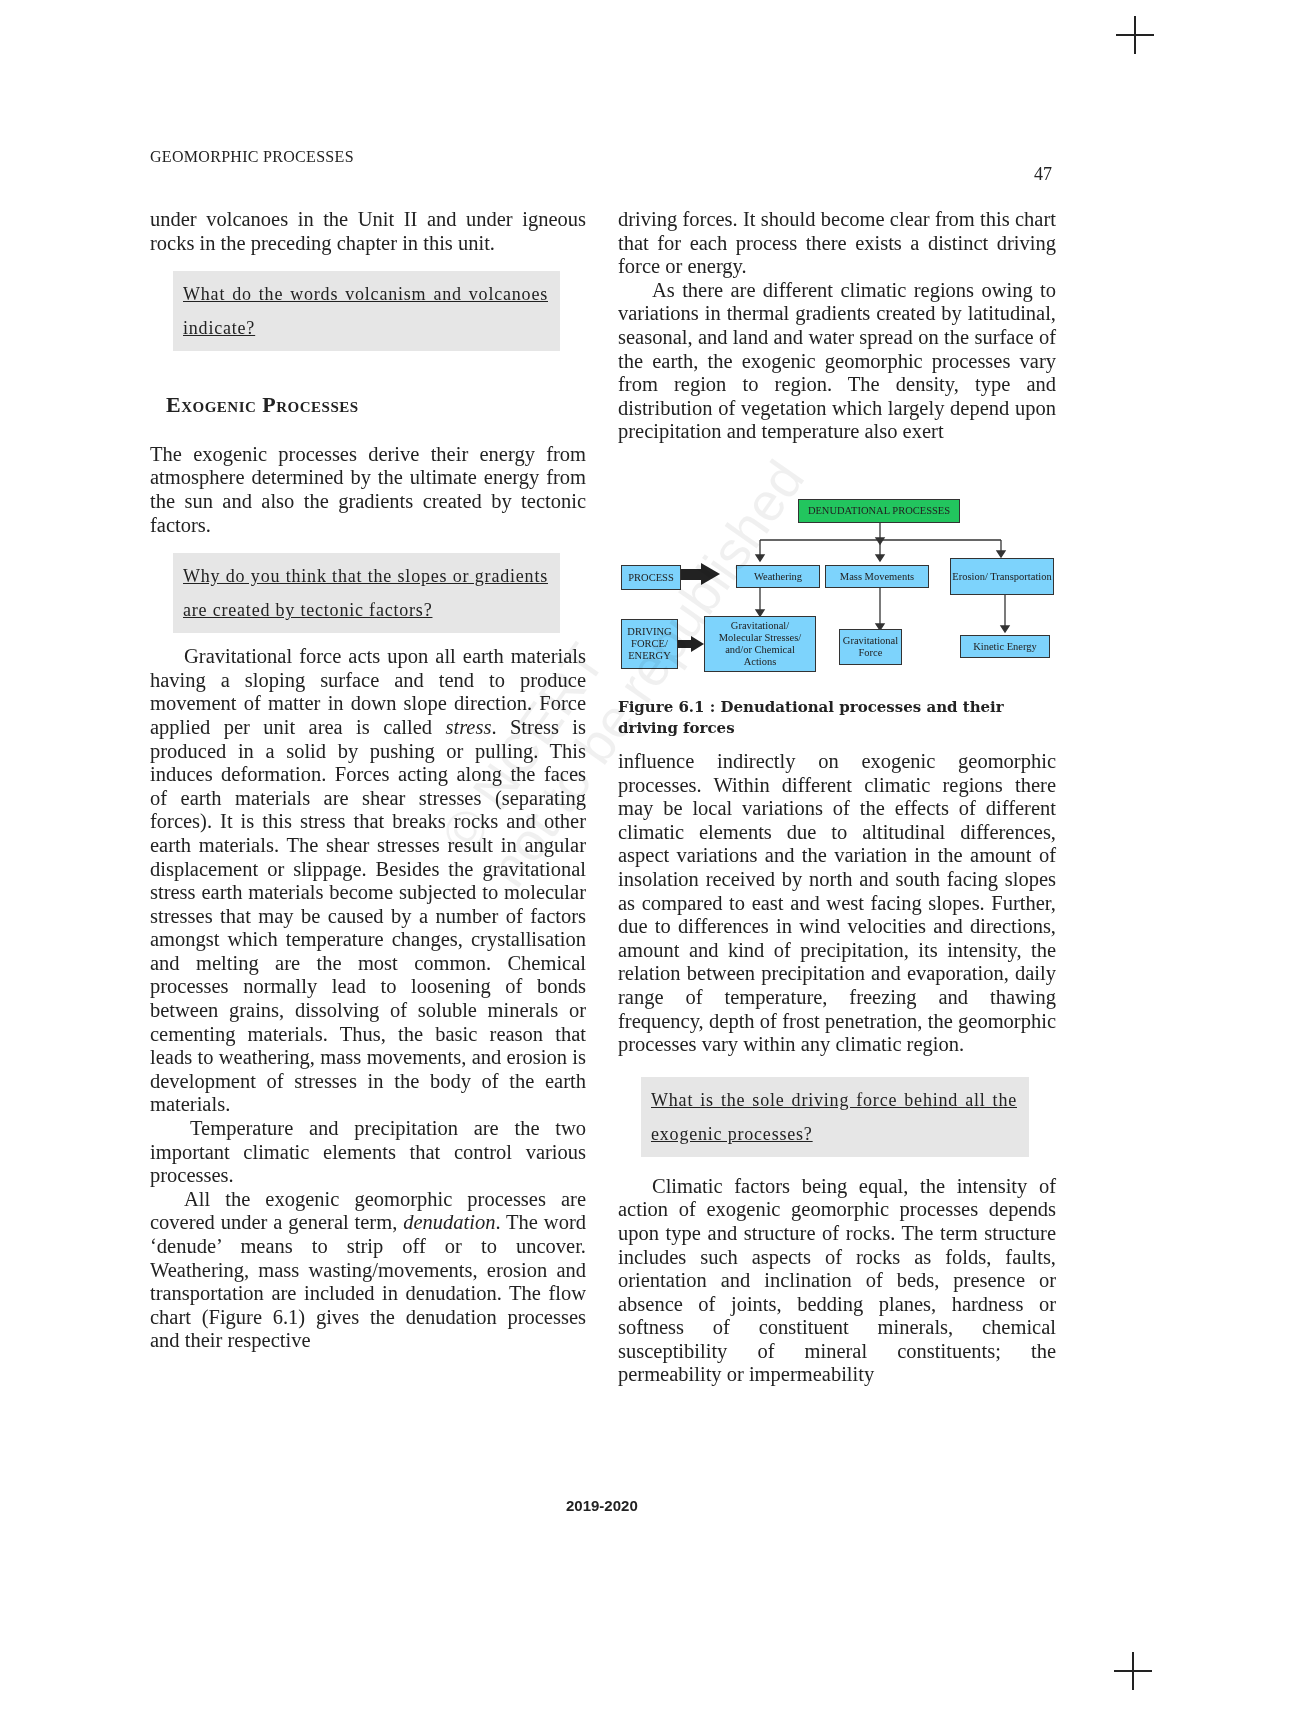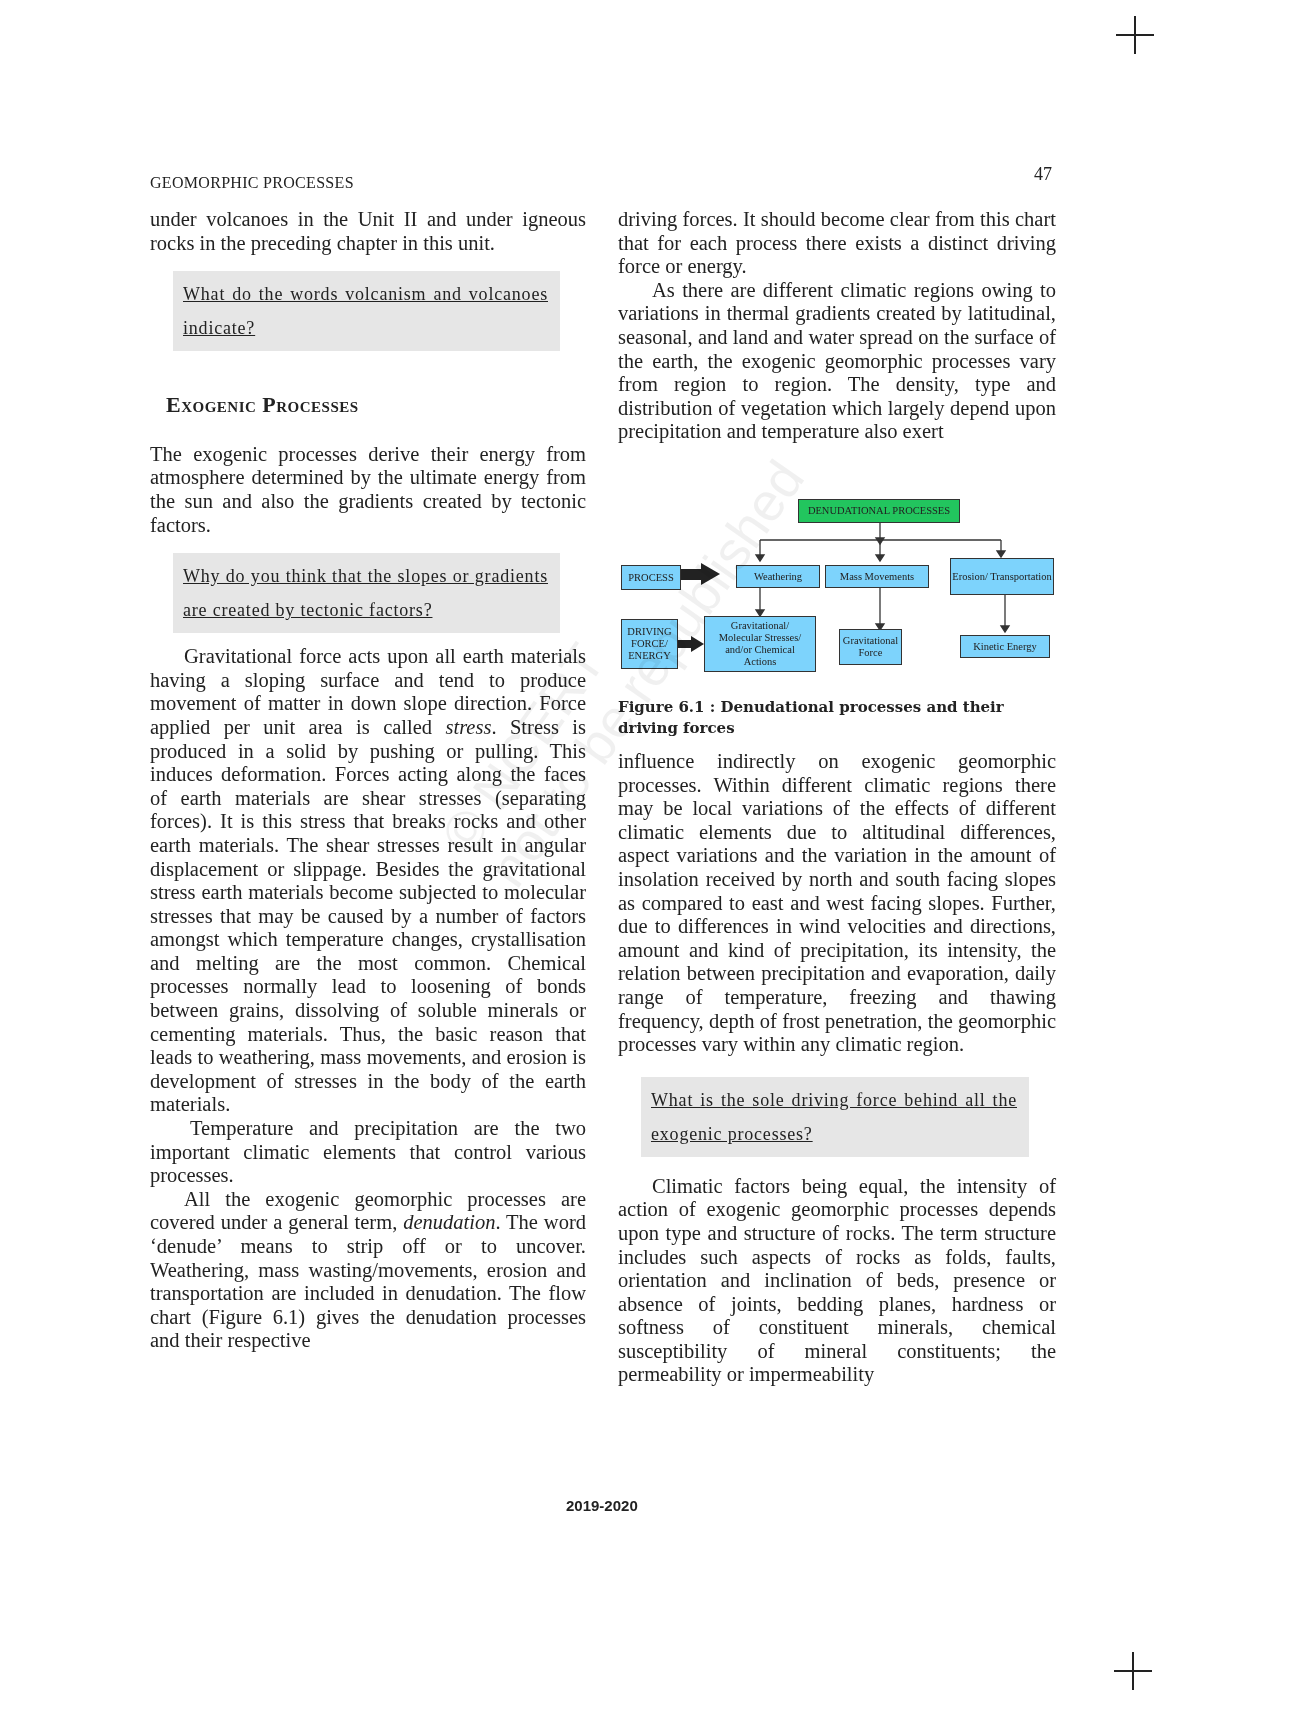--- a/index.html
+++ b/index.html
@@ -1,21 +1,21 @@
 <!DOCTYPE html>
 <html><head>
 <meta charset="utf-8">
 <style>
   html, body { margin: 0; padding: 0; background: #ffffff; }
   body { width: 1313px; height: 1710px; position: relative; overflow: hidden;
          font-family: "DejaVu Serif", "Liberation Serif", serif; color: #222; }
   .crop { position: absolute; }
   .crop .h { position: absolute; background: #222; height: 2px; width: 38px; left: 0; top: 18px; }
   .crop .v { position: absolute; background: #222; width: 2px; height: 38px; left: 18px; top: 0; }
-  .running-head { position: absolute; left: 150px; top: 174px; font-size: 16px; letter-spacing: 0.3px;
+  .running-head { position: absolute; left: 150px; top: 148px; font-size: 16px; letter-spacing: 0.3px;
                   font-family: "Liberation Serif", serif; }
   .page-num { position: absolute; left: 1034px; top: 164px; font-size: 18px; font-family: "Liberation Serif", serif; }
   .col { position: absolute; font-family: "Liberation Serif", serif; font-size: 20.5px; line-height: 23.6px; text-align: justify; }
   .col-left { left: 150px; top: 208px; width: 436px; }
   .col-right { left: 618px; top: 208px; width: 438px; }
   .col p { margin: 0; }
   .indent { text-indent: 34px; }
   .qbox { background: #e6e6e6; padding: 6px 12px 6px 10px; font-size: 18px; line-height: 34px; letter-spacing: 0.8px; text-align: justify; text-decoration: underline; }
   .heading { font-weight: bold; font-variant: small-caps; font-size: 22px; letter-spacing: 0.5px; margin: 16px; }
   em { font-style: italic; }

